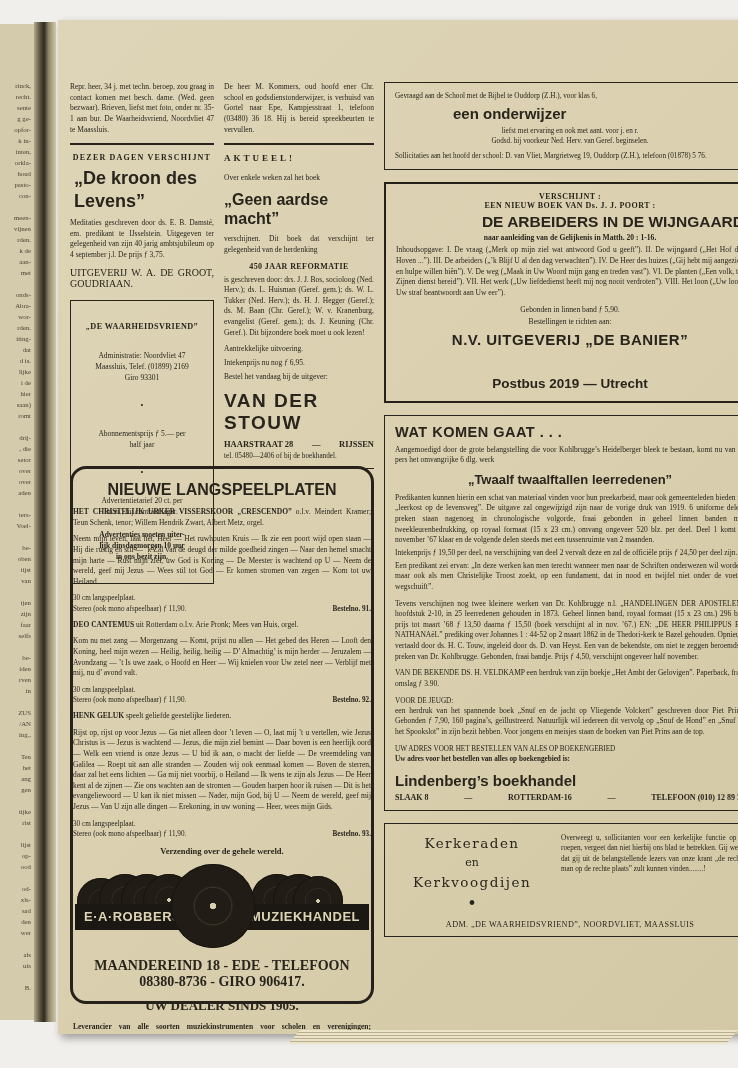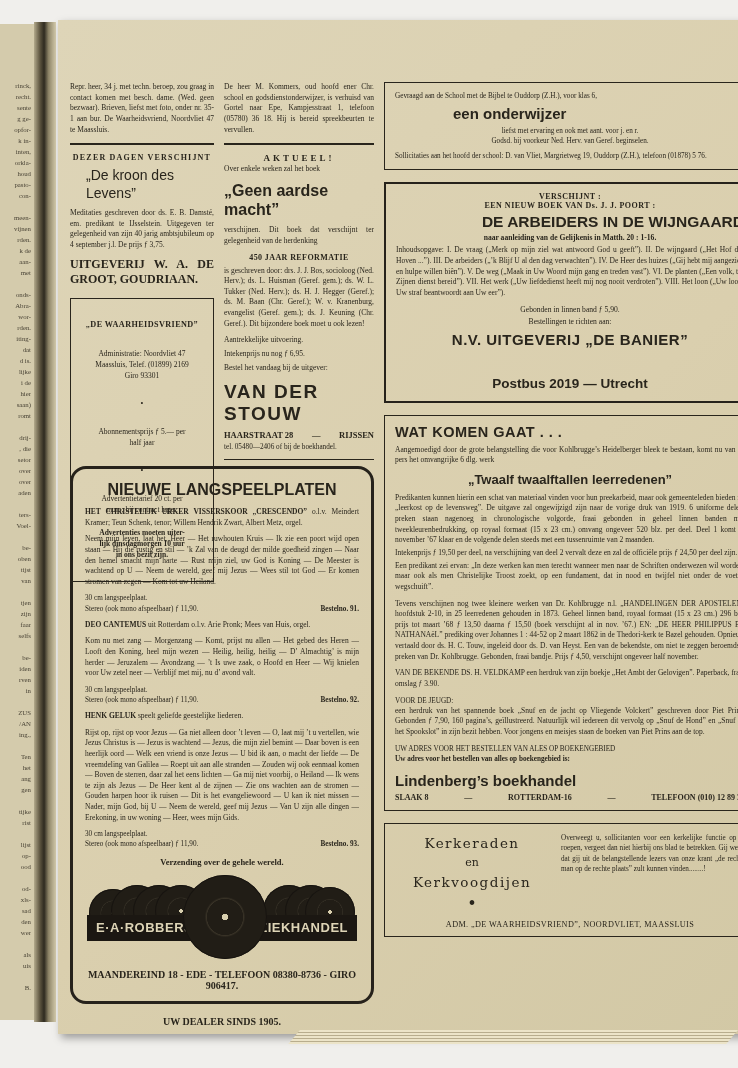--- a/index.html
+++ b/index.html
@@ -22,32 +22,32 @@
   .top-row{display:flex;gap:10px;height:372px;}
   .col-a{width:144px;}
   .col-b{flex:1;min-width:0;}
   .t{font-size:7.5px;line-height:1.42;text-align:justify;}
   .sm{font-size:7.2px;line-height:1.4;}
   .b{font-weight:bold;}
   .ctr{text-align:center;}
   .rule{border-top:1px solid #29251c;margin:7px 0;}
   .rule2{border-top:2px solid #29251c;margin:8px 0;}
   .kicker{font-size:8px;font-weight:bold;text-align:center;letter-spacing:1.2px;margin:2px 0 5px;}
-  .kroon-title{font-family:"Liberation Sans",sans-serif;font-weight:normal;font-size:14px;line-height:1.25;margin:0 16px 6px;}
-  .pub{font-size:12px;font-weight:bold;margin-top:5px;text-align:justify;}
+  .kroon-title{font-family:"Liberation Sans",sans-serif;font-weight:bold;font-size:18px;line-height:1.25;margin:0 4px 6px;}
+  .pub{font-size:10px;font-weight:normal;margin-top:5px;text-align:justify;}
   .wv-box{border:1px solid #29251c;padding:9px 6px;margin-top:11px;text-align:center;
           font-size:7.5px;line-height:1.5;white-space:pre-line;}
   .wv-title{font-weight:bold;font-size:8.2px;letter-spacing:0.4px;margin-bottom:5px;white-space:normal;}
   .dot{margin:5px 0;font-size:8px;}
-  .akt-head{text-align:center;font-weight:bold;font-size:9px;letter-spacing:3px;margin:4px 0 1px;}
+  .akt-head{font-weight:bold;font-size:9px;letter-spacing:3px;margin:4px 0 10px;}
   .gam-title{font-family:"Liberation Sans",sans-serif;font-weight:bold;font-size:16px;line-height:1.2;margin:5px 0 6px;}
   .ref-sub{text-align:center;font-weight:bold;font-size:8px;margin:4px 0;letter-spacing:0.4px;}
   .vds{font-family:"Liberation Sans",sans-serif;font-weight:bold;font-size:19px;letter-spacing:1.5px;margin:8px 0 5px;}
   .spread{display:flex;justify-content:space-between;align-items:baseline;font-weight:bold;font-size:8.5px;}
-  .lp-box{border:3px solid #26221b;border-radius:16px;padding:10px 12px 10px;margin-top:12px;height:538px;box-sizing:border-box;}
+  .lp-box{border:3px solid #26221b;border-radius:16px;padding:10px 0 10px;margin-top:12px;height:538px;box-sizing:border-box;}
   .lp-title{text-align:center;font-family:"Liberation Sans",sans-serif;font-weight:bold;font-size:16px;margin:2px 0 8px;}
   .mt6{margin-top:6px;}
   .logo{position:relative;height:88px;margin:8px 2px 6px;}
   .disc{position:absolute;border-radius:50%;
         background:radial-gradient(circle,#d8cfae 0 2px,#211d16 2px 34%,#332e24 35%,#211d16 38% 100%);
         box-shadow:inset 0 0 0 1px #171410;}
   .disc.big{z-index:3;background:radial-gradient(circle,#d8cfae 0 3px,#211d16 3px 30%,#393327 31%,#211d16 34% 100%);}
   .banner{position:absolute;left:0;right:0;top:40px;height:26px;background:#1b1712;z-index:2;
           display:flex;align-items:center;justify-content:space-between;padding:0 9px;
           color:#ddd4b6;font-family:"Liberation Sans",sans-serif;font-weight:bold;font-size:13px;letter-spacing:0.5px;}
@@ -184,21 +184,21 @@
               <div class="dot">•</div>
               <div>Advertentietarief 20 ct. per
 m.m.; bij contract lager.</div>
               <div class="b">Advertenties moeten uiter-
 lijk dinsdagmorgen 10 uur
 in ons bezit zijn.</div>
             </div>
           </div>
 
           <div class="col-b">
-            <p class="t">De heer M. Kommers, oud hoofd ener Chr. school en godsdienstonderwijzer, is verhuisd van Gortel naar Epe, Kampjesstraat 1, telefoon (05780) 36 18. Hij is bereid spreekbeurten te vervullen.</p>
+            <p class="t">De heer M. Kommers, oud hoofd ener Chr. school en godsdienstonderwijzer, is verhuisd van Gortel naar Epe, Kampjesstraat 1, telefoon (03480) 36 18. Hij is bereid spreekbeurten te vervullen.</p>
             <div class="rule2"></div>
             <div class="akt-head">AKTUEEL!</div>
             <p class="t">Over enkele weken zal het boek</p>
             <div class="gam-title">„Geen aardse macht”</div>
             <p class="t">verschijnen. Dit boek dat verschijnt ter gelegenheid van de herdenking</p>
             <div class="ref-sub">450 JAAR REFORMATIE</div>
             <p class="t">is geschreven door: drs. J. J. Bos, socioloog (Ned. Herv.); ds. L. Huisman (Geref. gem.); ds. W. L. Tukker (Ned. Herv.); ds. H. J. Hegger (Geref.); ds. M. Baan (Chr. Geref.); W. v. Kranenburg, evangelist (Geref. gem.); ds. J. Keuning (Chr. Geref.). Dit bijzondere boek moet u ook lezen!</p>
             <p class="t" style="margin-bottom:3px">Aantrekkelijke uitvoering.</p>
             <p class="t" style="margin-bottom:3px">Intekenprijs nu nog ƒ 6,95.</p>
             <p class="t">Bestel het vandaag bij de uitgever:</p>
@@ -250,22 +250,22 @@
             <div class="disc" style="left:176px;top:10px;width:52px;height:52px"></div>
             <div class="disc" style="left:198px;top:10px;width:52px;height:52px"></div>
             <div class="disc" style="left:218px;top:12px;width:50px;height:50px"></div>
             <div class="banner">
               <span>E·A·ROBBERS</span>
               <span>MUZIEKHANDEL</span>
             </div>
             <div class="disc big" style="left:96px;top:0;width:84px;height:84px"></div>
           </div>
 
-          <div class="ctr b" style="font-size:10px">MAANDEREIND 18 - EDE - TELEFOON 08380-8736 - GIRO 906417.</div>
-          <div class="ctr b" style="font-size:10px;margin-top:25px">UW DEALER SINDS 1905.</div>
+          <div class="ctr b" style="font-size:14px">MAANDEREIND 18 - EDE - TELEFOON 08380-8736 - GIRO 906417.</div>
+          <div class="ctr b" style="font-size:13px;margin-top:8px">UW DEALER SINDS 1905.</div>
           <p class="t b" style="margin:8px 0 0">Leverancier van alle soorten muziekinstrumenten voor scholen en verenigingen; aantrekkelijke korting!</p>
         </div>
       </div>
 
       <div class="half-right">
 
         <div class="box">
           <div class="sm">Gevraagd aan de School met de Bijbel te Ouddorp (Z.H.), voor klas 6,</div>
           <div class="vac-title">een onderwijzer</div>
           <div class="sm ctr">liefst met ervaring en ook met aant. voor j. en r.</div>

